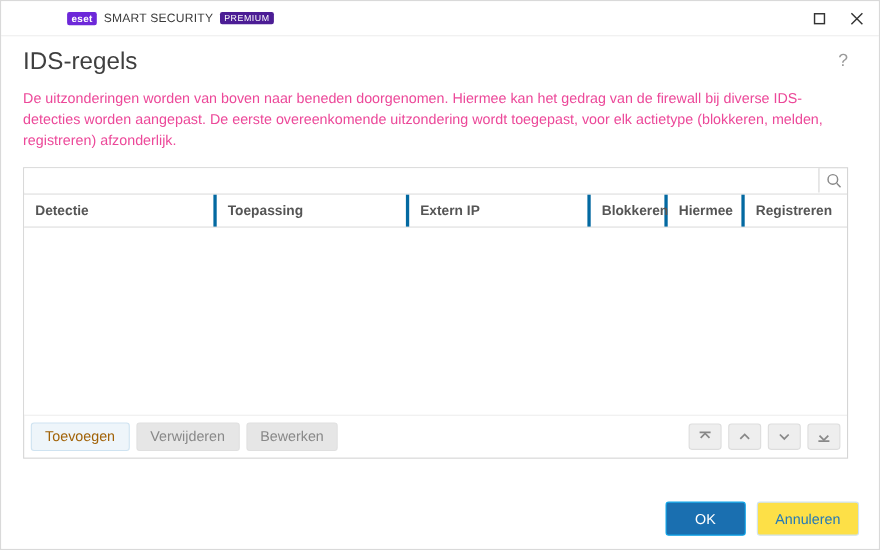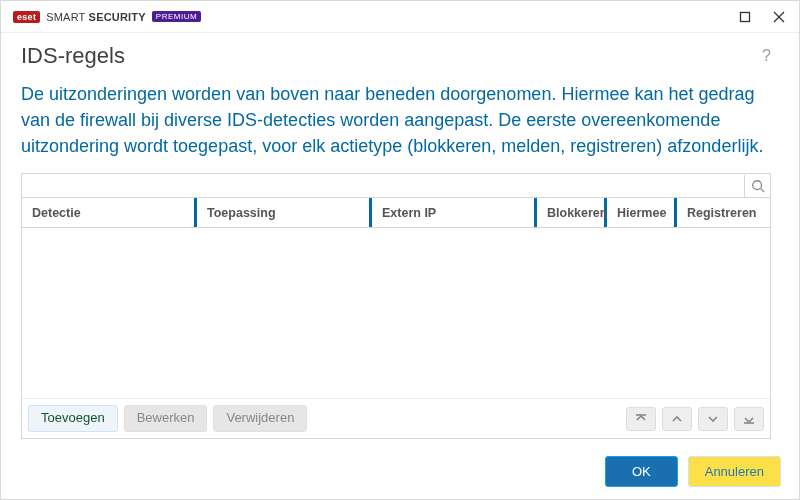--- a/index.html
+++ b/index.html
@@ -18,41 +18,42 @@
     height: 32px;
     display: flex; align-items: center;
     padding: 0 10px 0 12px;
     border-bottom: 1px solid #eee;
   }
   .brand {
     display: flex; align-items: center; gap: 6px;
     color: #3b3b3b; font-size: 11px; letter-spacing: 0.2px;
   }
   .brand-eset-badge {
-    background: #b91c1c; color: #fff; font-weight: bold;
+    background: #6d28d9; color: #fff; font-weight: bold;
     font-size: 9px; padding: 1px 4px; border-radius: 2px;
     letter-spacing: 0.3px;
+    margin-left: 48px;
   }
   .brand-text { font-weight: 400; }
-  .brand-text b { font-weight: 700; }
+  .brand-text b { font-weight: 400; }
   .brand-premium {
     background: #4c1d95; color: #fff; font-size: 8px;
     padding: 1px 4px; border-radius: 2px; letter-spacing: 0.5px;
   }
   .win-controls { margin-left: auto; display: flex; gap: 14px; }
   .win-btn { width: 20px; height: 20px; display: flex; align-items: center; justify-content: center; cursor: pointer; }
   .win-btn svg { width: 12px; height: 12px; stroke: #333; fill: none; stroke-width: 1.3; }
 
   .content { padding: 10px 28px 0 20px; }
   .page-title-row { display: flex; align-items: center; }
   .page-title { font-size: 22px; color: #3f3f3f; font-weight: 400; }
   .help-icon { margin-left: auto; color: #9a9a9a; font-size: 16px; cursor: pointer; }
   .description {
     margin-top: 12px; margin-bottom: 14px;
-    font-size: 18px; line-height: 1.45; color: #0369a1;
+    font-size: 13px; line-height: 1.45; color: #ec4899;
   }
 
   .table-shell {
     border: 1px solid #d5d5d5;
     margin: 0 0 0 0;
   }
   .search-row {
     height: 24px; border-bottom: 1px solid #d5d5d5;
     display: flex; align-items: center;
   }
@@ -89,21 +90,21 @@
     display: flex; align-items: center;
     padding: 6px 6px;
     border-top: 1px solid #eee;
   }
   .btn {
     font-size: 13px; padding: 4px 12px; border-radius: 3px;
     border: 1px solid transparent; cursor: pointer; user-select: none;
     line-height: 1.3;
   }
   .btn-link-primary {
-    color: #14532d; background: #eef5fa; border-color: #cfe3f1;
+    color: #a16207; background: #eef5fa; border-color: #cfe3f1;
     margin-right: 6px;
   }
   .btn-disabled {
     color: #888; background: #e6e6e6; border-color: #e0e0e0;
     margin-right: 6px; cursor: default;
   }
   .reorder { margin-left: auto; display: flex; gap: 6px; }
   .reorder .rbtn {
     width: 30px; height: 24px; border: 1px solid #ddd; border-radius: 3px;
     background: #eee; display: flex; align-items: center; justify-content: center;
@@ -172,22 +173,22 @@
       <div class="col-detect">Detectie</div>
       <div class="col-app">Toepassing</div>
       <div class="col-ip">Extern IP</div>
       <div class="col-block">Blokkeren</div>
       <div class="col-report">Hiermee</div>
       <div class="col-log">Registreren</div>
     </div>
     <div class="table-body"></div>
     <div class="actions-row">
       <span class="btn btn-link-primary">Toevoegen</span>
+      <span class="btn btn-disabled">Verwijderen</span>
       <span class="btn btn-disabled">Bewerken</span>
-      <span class="btn btn-disabled">Verwijderen</span>
       <div class="reorder">
         <div class="rbtn">
           <svg viewBox="0 0 14 14">
               <path d="M3 8 L7 4 L11 8"></path>
               <path d="M2 3 H12"></path>
             </svg>
         </div>
         <div class="rbtn">
           <svg viewBox="0 0 14 14">
               <path d="M3 9 L7 5 L11 9"></path>

